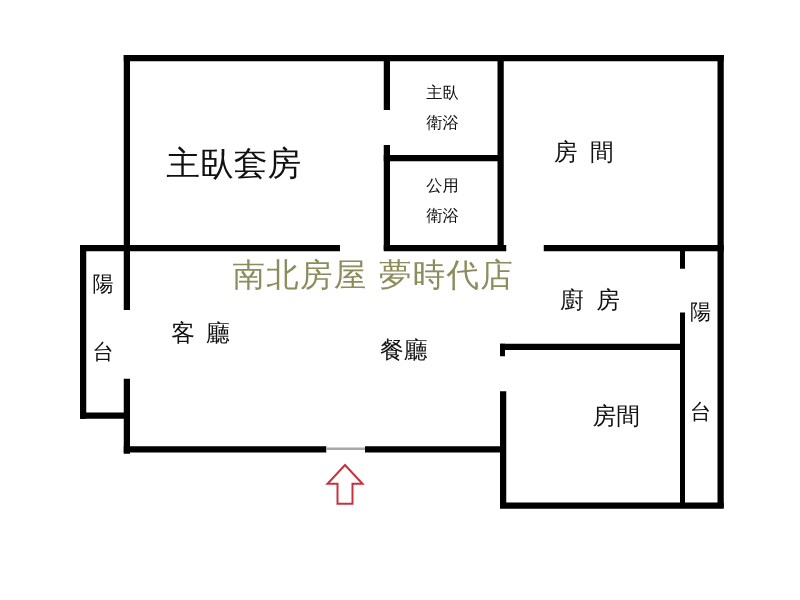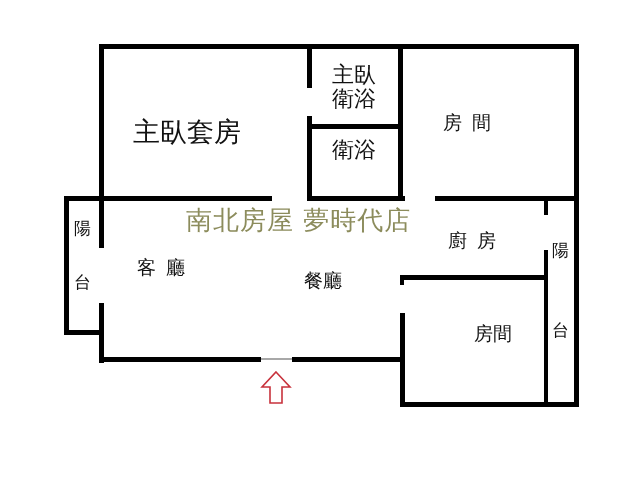--- a/index.html
+++ b/index.html
@@ -3,21 +3,21 @@
 <meta charset="utf-8">
 <style>
   html, body { margin: 0; padding: 0; background: #ffffff; }
   body { width: 640px; height: 480px; position: relative; overflow: hidden;
          font-family: "DejaVu Sans", sans-serif; }
   .wall { position: absolute; background: #000; }
   .doorline { position: absolute; background: #a8a8a8; }
   .label { position: absolute; color: #111; white-space: nowrap; line-height: 1; }
   .big { font-size: 27px; }
   .mid { font-size: 19px; }
-  .small { font-size: 22px; line-height: 24px; text-align: center; }
+  .small { font-size: 13px; line-height: 24px; text-align: center; }
   .vert { font-size: 17px; }
   .watermark { position: absolute; color: #8c8c5c; font-size: 26px; white-space: nowrap; letter-spacing: 1px; }
   .room { position: absolute; }
 </style>
 </head>
 <body>
 
 <div>
 
   <div class="room" style="left:100px;top:45px;width:209px;height:153px;"></div>
@@ -64,26 +64,27 @@
   <div class="wall" style="left:544px;top:198px;width:4px;height:17px;"></div>
   <div class="wall" style="left:544px;top:250px;width:4px;height:156px;"></div>
 
   <div class="label big" style="left:133px;top:118px;">主臥套房</div>
 
   <div class="label small" style="left:320px;top:63px;width:68px;">
     <div>主臥</div>
     <div>衛浴</div>
   </div>
   <div class="label small" style="left:320px;top:138px;width:68px;">
+    <div>公用</div>
     <div>衛浴</div>
   </div>
 
   <div class="label mid" style="left:443px;top:113px;letter-spacing:2px;">房 間</div>
 
-  <div class="label mid" style="left:137px;top:258px;letter-spacing:2px;">客 廳</div>
+  <div class="label mid" style="left:137px;top:258px;letter-spacing:2px;font-family:Liberation Serif, serif;">客 廳</div>
   <div class="label mid" style="left:304px;top:271px;">餐廳</div>
   <div class="label mid" style="left:436px;top:231px;letter-spacing:2px;margin-left:12px;">廚 房</div>
   <div class="label mid" style="left:448px;top:324px;margin-left:26px;">房間</div>
 
   <div class="label vert" style="left:74px;top:220px;">陽</div>
   <div class="label vert" style="left:74px;top:274px;">台</div>
   <div class="label vert" style="left:552px;top:242px;">陽</div>
   <div class="label vert" style="left:552px;top:322px;">台</div>
 
   <div class="watermark" style="left:186px;top:203px;">南北房屋  夢時代店</div>

